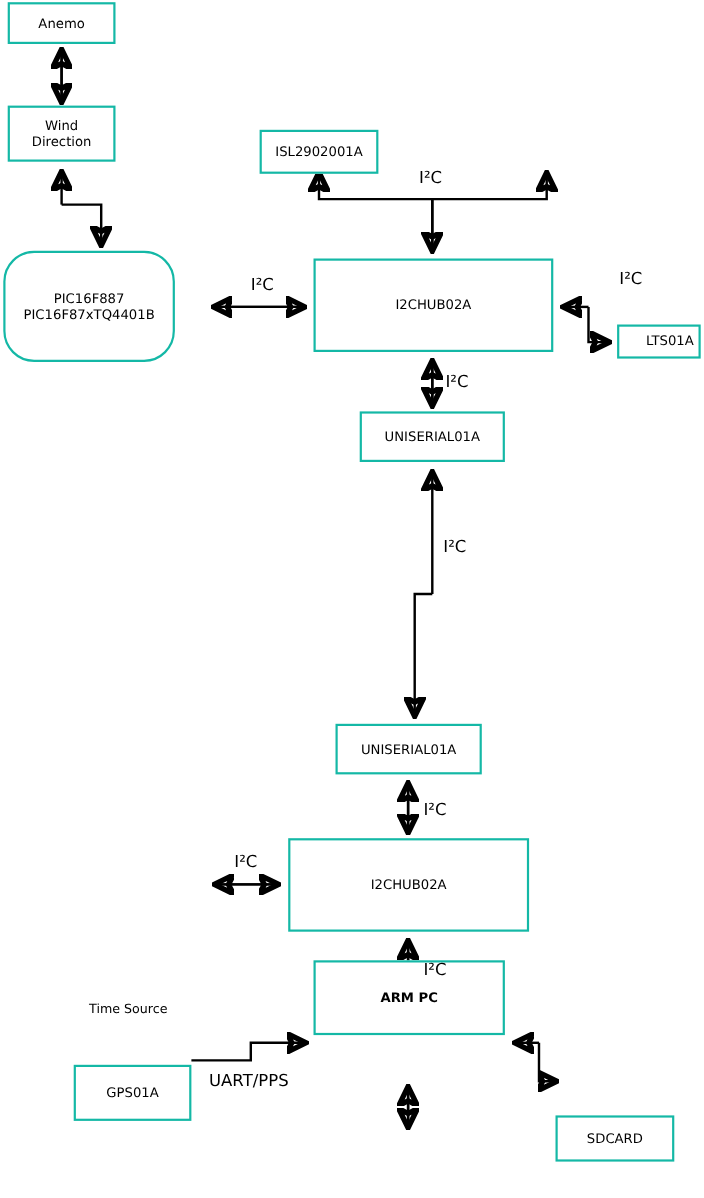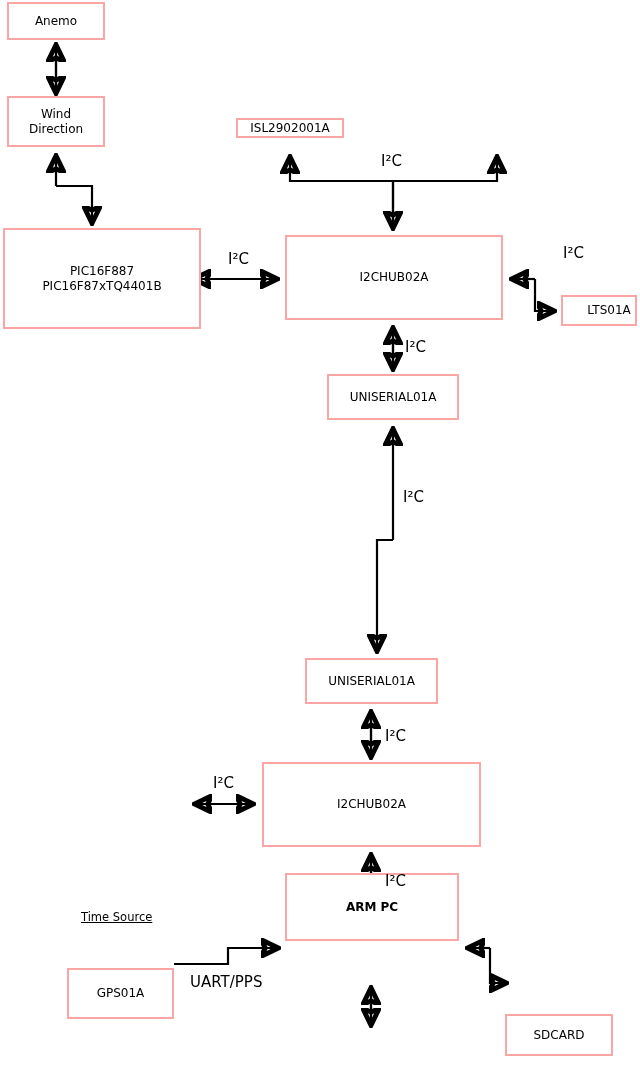--- a/index.html
+++ b/index.html
@@ -11,21 +11,21 @@
     position: relative;
     width: 640px;
     height: 1089px;
     background: #ffffff;
     font-family: "DejaVu Sans", "Liberation Sans", sans-serif;
     overflow: hidden;
   }
   .node {
     position: absolute;
     box-sizing: border-box;
-    border: 2px solid #fca5a5;
+    border: 2px solid #14b8a6;
     background: #ffffff;
     display: flex;
     align-items: center;
     justify-content: center;
     text-align: center;
     font-size: 12px;
     color: #000000;
     line-height: 1.25;
     white-space: pre-line;
     z-index: 5;
@@ -109,24 +109,24 @@
 
     <line x1="371" y1="1022" x2="371" y2="989" marker-end="url(#ah)"></line>
     <line x1="371" y1="991" x2="371" y2="1024" marker-end="url(#ah)"></line>
   </svg>
 
   <div class="node" style="left:7px; top:2px; width:98px; height:38px;">Anemo</div>
 
   <div class="node" style="left:7px; top:96px; width:98px; height:51px;">Wind
 Direction</div>
 
-  <div class="node" style="left:3px; top:228px; width:198px; height:101px;">PIC16F887
+  <div class="node" style="left:3px; top:228px; width:156px; height:101px;border-radius:28px;">PIC16F887
 PIC16F87xTQ4401B</div>
 
-  <div class="node" style="left:236px; top:118px; width:108px; height:20px;">ISL2902001A</div>
+  <div class="node" style="left:236px; top:118px; width:108px; height:40px;">ISL2902001A</div>
 
 
   <div class="node" style="left:285px; top:235px; width:218px; height:85px;">I2CHUB02A</div>
 
   <div class="node" style="left:561px; top:295px; width:76px; height:31px;padding-left:20px;">LTS01A</div>
 
   <div class="node" style="left:327px; top:374px; width:132px; height:46px;">UNISERIAL01A</div>
 
   <div class="node" style="left:305px; top:658px; width:133px; height:46px;">UNISERIAL01A</div>
 
@@ -151,15 +151,15 @@
   <div class="edge-label" style="left:403px; top:488px;">I²C</div>
 
   <div class="edge-label" style="left:385px; top:727px;">I²C</div>
 
   <div class="edge-label" style="left:385px; top:872px;">I²C</div>
 
   <div class="edge-label" style="left:213px; top:774px;">I²C</div>
 
   <div class="edge-label" style="left:190px; top:973px;">UART/PPS</div>
 
-  <div class="free-label" style="left:81px; top:910px;text-decoration:underline;">Time Source</div>
+  <div class="free-label" style="left:81px; top:910px;">Time Source</div>
 
 </div>
 
 </body></html>

